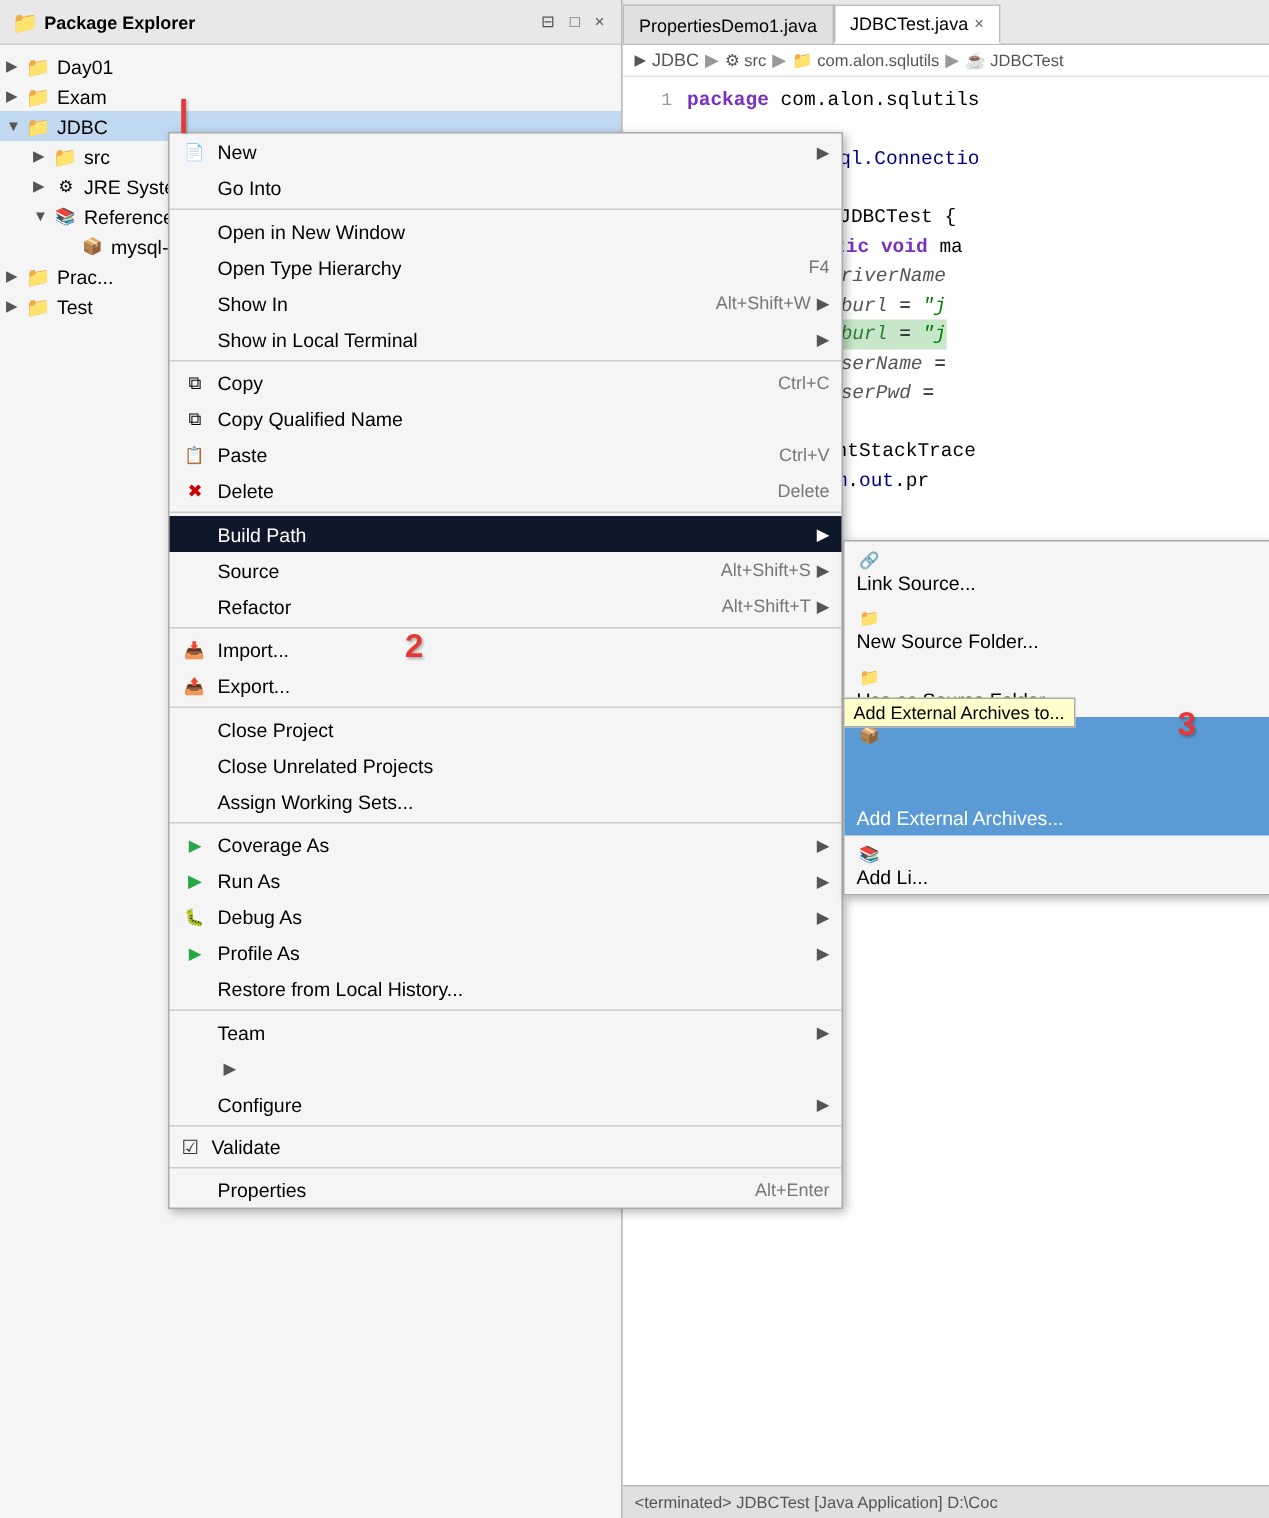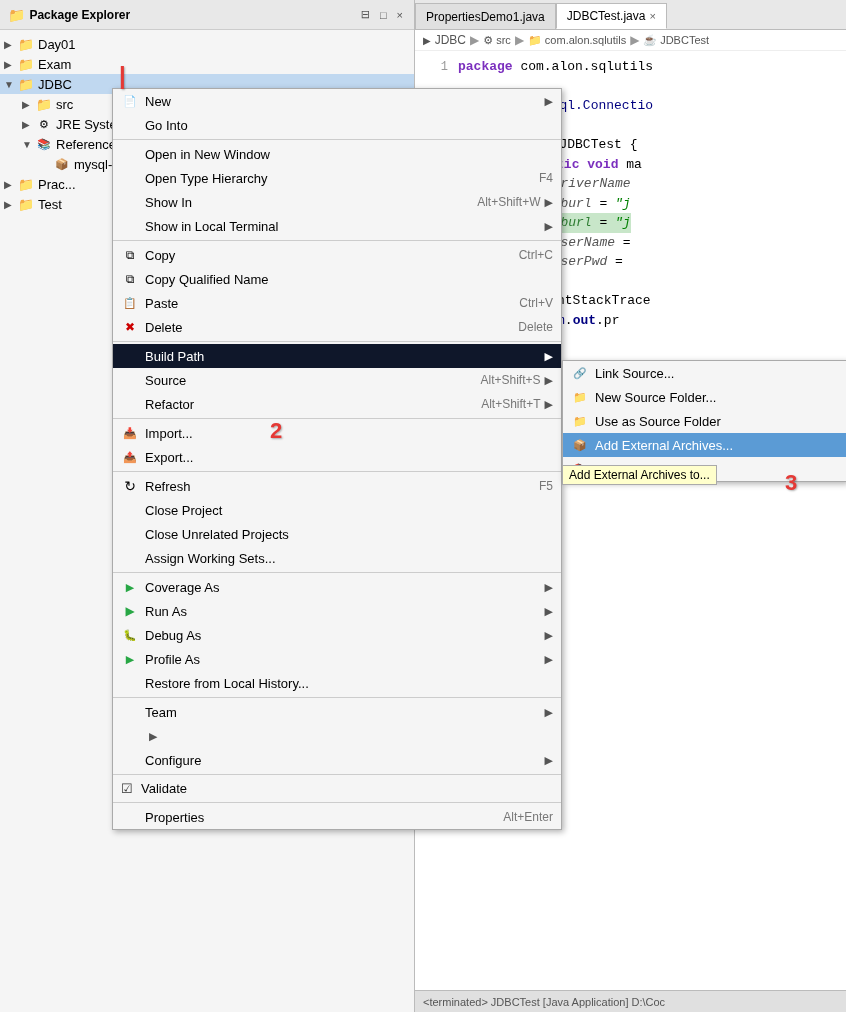--- a/index.html
+++ b/index.html
@@ -166,21 +166,21 @@
     .line-num {
       color: #999;
       min-width: 25px;
       text-align: right;
       margin-right: 10px;
       user-select: none;
       font-size: 12px;
     }
 
     .kw { color: #7b2fbe; font-weight: bold; }
-    .kw2 { color: #000080; font-weight: bold; }
+    .kw2 { color: #000080; font-weight: normal; }
     .str { color: #008000; font-style: italic; }
     .str-green { color: #008000; font-style: italic; }
     .cls { color: #000; }
     .method { color: #000; }
     .type { color: #000080; }
 
     
     .status-bar {
       background: #e0e0e0;
       border-top: 1px solid #bbb;
@@ -269,29 +269,31 @@
       width: 285px;
       background: #f5f5f5;
       border: 1px solid #aaa;
       box-shadow: 2px 2px 6px rgba(0,0,0,0.3);
       z-index: 200;
       font-size: 13px;
     }
 
     .submenu-item {
       display: flex;
-      align-items: flex-end;
+      align-items: flex-start;
       padding: 4px 8px;
       cursor: pointer;
       position: relative;
+      flex-direction: column;
     }
 
     .submenu-item.highlighted {
       background: #5b9bd5;
       color: #fff;
+      gap: 40px;
     }
 
     .submenu-item .menu-icon {
       width: 18px;
       height: 16px;
       margin-right: 6px;
     }
 
     .submenu-tooltip {
       position: absolute;
@@ -602,25 +604,20 @@
     <div class="menu-item">
       <span class="menu-icon ico-import"></span>
       <span class="menu-label">Import...</span>
     </div>
     <div class="menu-item">
       <span class="menu-icon ico-export"></span>
       <span class="menu-label">Export...</span>
     </div>
     <div class="menu-separator"></div>
     <div class="menu-item">
-      <span class="menu-icon ico-refresh"></span>
-      <span class="menu-label">Refresh</span>
-      <span class="menu-shortcut">F5</span>
-    </div>
-    <div class="menu-item">
       <span class="menu-icon"></span>
       <span class="menu-label">Close Project</span>
     </div>
     <div class="menu-item">
       <span class="menu-icon"></span>
       <span class="menu-label">Close Unrelated Projects</span>
     </div>
     <div class="menu-item">
       <span class="menu-icon"></span>
       <span class="menu-label">Assign Working Sets...</span>

